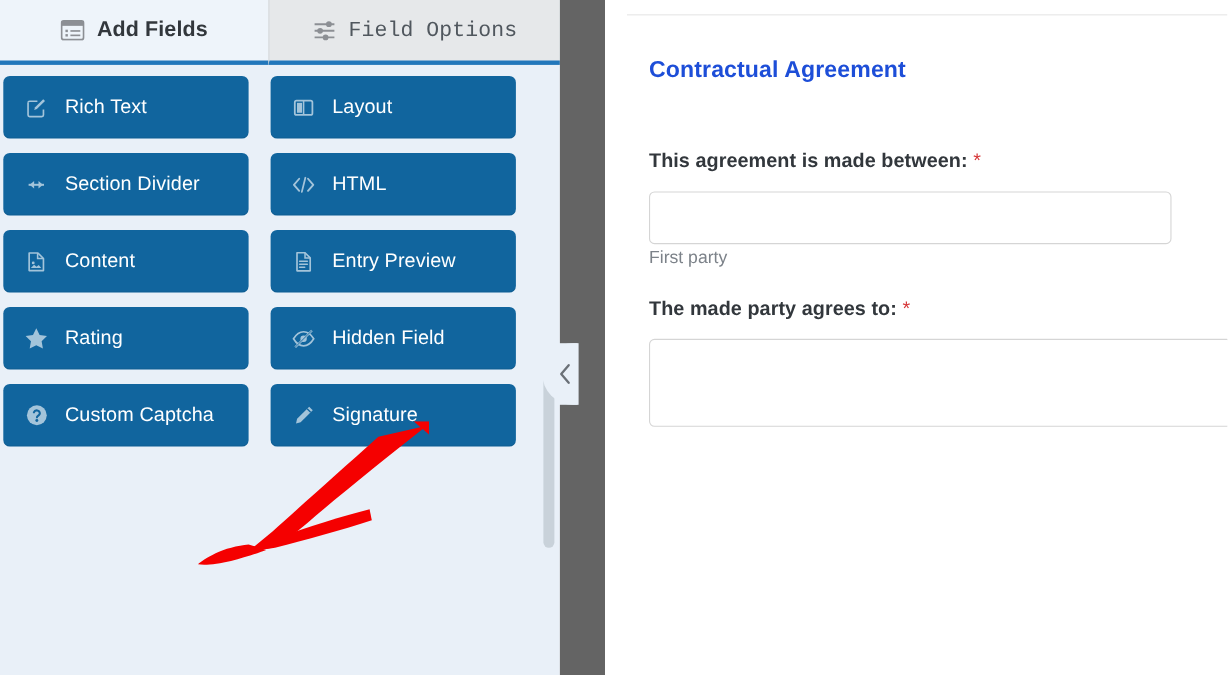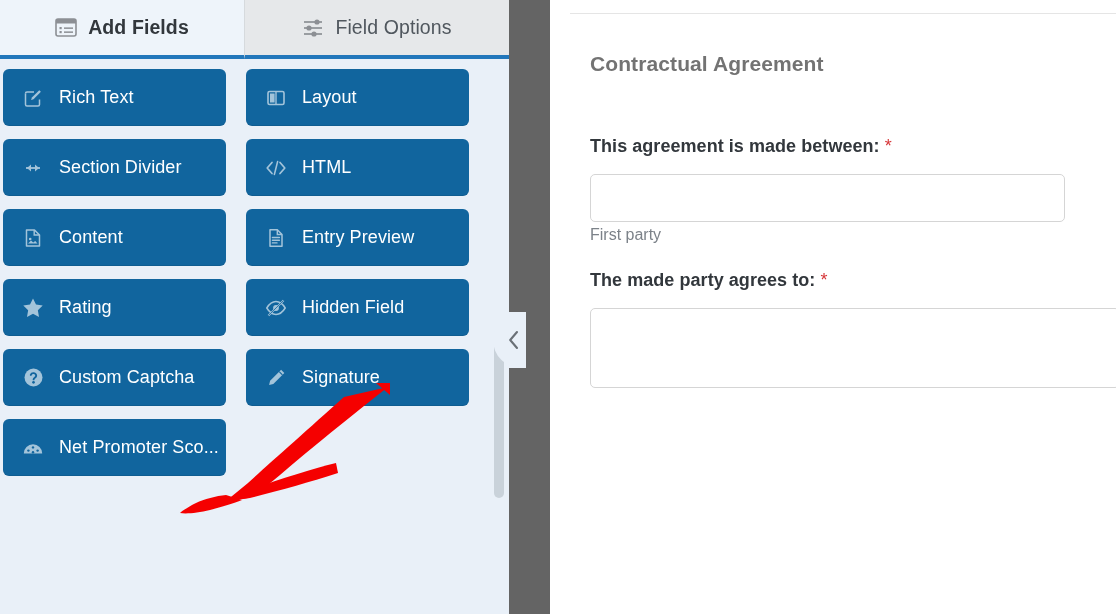--- a/index.html
+++ b/index.html
@@ -56,21 +56,21 @@
     width: 265px;
     background: #e6e8ea;
     border-left: 1px solid #d6dadd;
   }
   .tab-label {
     font-size: 19.5px;
     color: #3c434a;
     letter-spacing: 0.1px;
   }
   .tab-add-fields .tab-label { font-weight: bold; color: #32373c; }
-  .tab-field-options .tab-label { font-weight: normal; color: #50575e; }
+  .tab-field-options .tab-label { font-weight: normal; color: #50575e; font-family: Liberation Mono, monospace; }
   .tab-icon { display: flex; align-items: center; justify-content: center; }
 
   
   .fields-area {
     position: absolute;
     left: 0; top: 59px;
     width: 509px;
     height: 555px;
     padding: 10px 0 0 0;
   }
@@ -185,21 +185,21 @@
   }
   .form-inner {
     position: absolute;
     left: 40px;
     top: 52px;
     width: 526px;
   }
   .form-title {
     font-size: 21px;
     font-weight: bold;
-    color: #737373;
+    color: #1d4ed8;
     letter-spacing: 0.1px;
     margin-bottom: 60px;
   }
   .form-field { margin-bottom: 26px; }
   .field-label {
     font-size: 18px;
     font-weight: bold;
     color: #32373c;
     letter-spacing: 0.05px;
     margin-bottom: 17px;
@@ -397,32 +397,20 @@
           <span class="field-btn-icon">
             <svg width="20" height="20" viewBox="0 0 20 20">
               <path d="M15.1 1.7 l3.2 3.2 l-11 11 l-4.2 1 l1 -4.2 z" fill="#dce9f2"></path>
               <line x1="13.2" y1="3.6" x2="16.4" y2="6.8" stroke="#11659e" stroke-width="1.1"></line>
             </svg>
           </span>
           <span class="field-btn-label">Signature</span>
         </div>
 
 
-        <div class="field-btn">
-          <span class="field-btn-icon">
-            <svg width="22" height="18" viewBox="0 0 22 18">
-              <path d="M1.8 14.5 a9.2 9.2 0 0 1 18.4 0 z" fill="#dce9f2"></path>
-              <circle cx="6.4" cy="11.6" r="1.2" fill="#11659e"></circle>
-              <circle cx="11" cy="8.4" r="1.2" fill="#11659e"></circle>
-              <circle cx="15.6" cy="11.6" r="1.2" fill="#11659e"></circle>
-              <circle cx="11" cy="13.2" r="1.2" fill="#11659e"></circle>
-            </svg>
-          </span>
-          <span class="field-btn-label">Net Promoter Sco...</span>
-        </div>
 
       </div>
     </div>
 
     <div class="panel-scrollbar">
       <div class="panel-scroll-thumb"></div>
     </div>
 
   </div>
 

